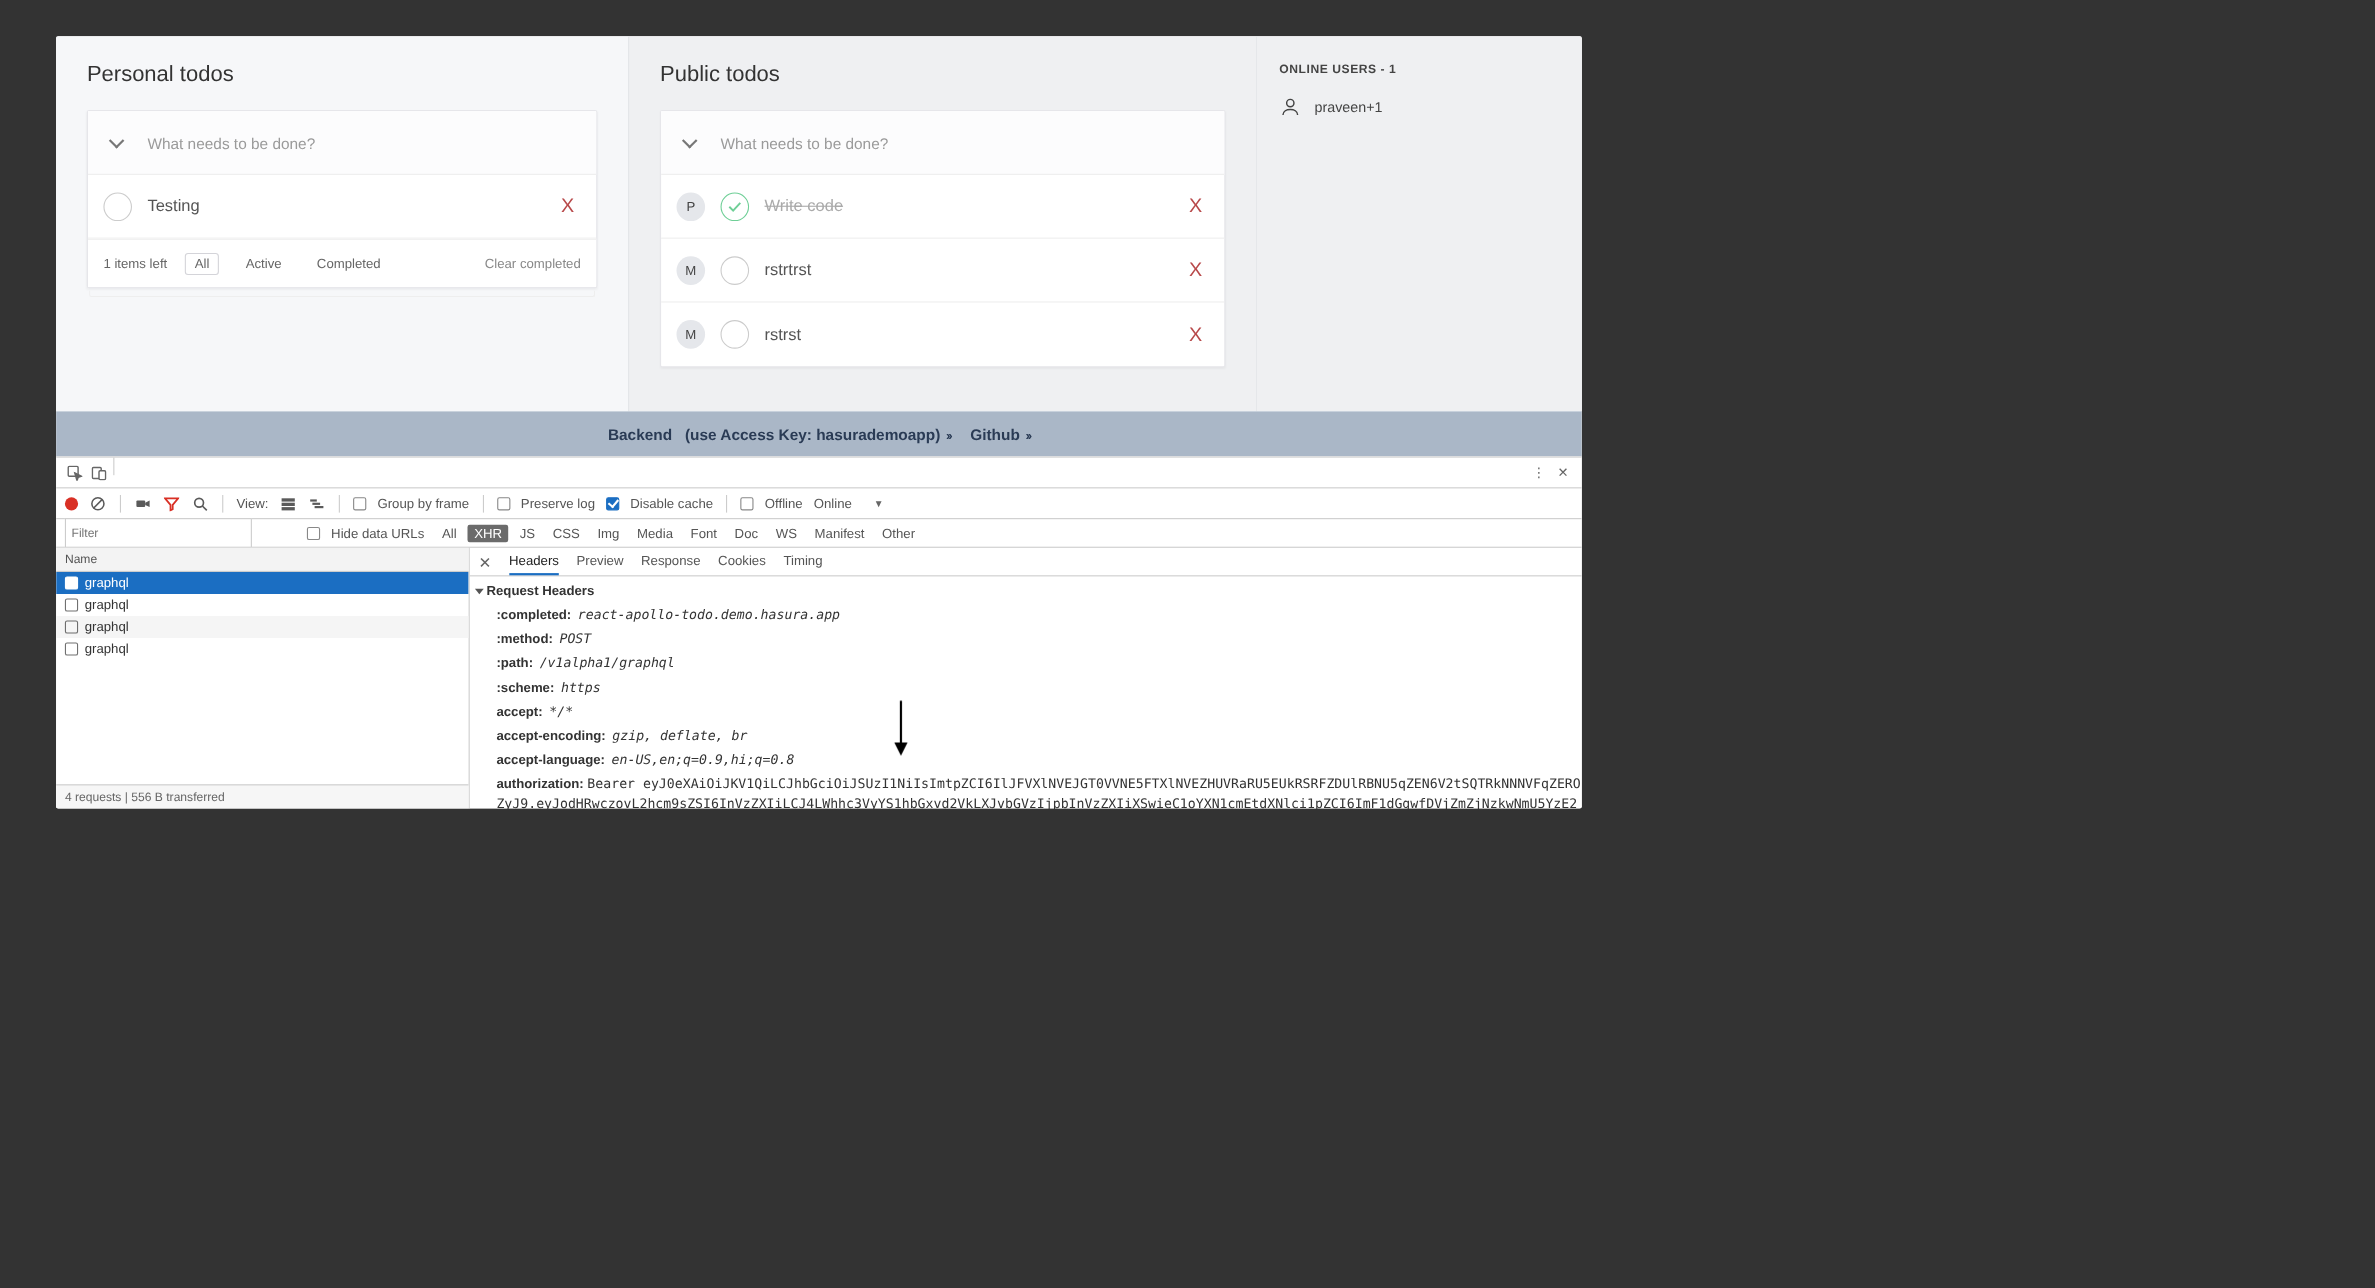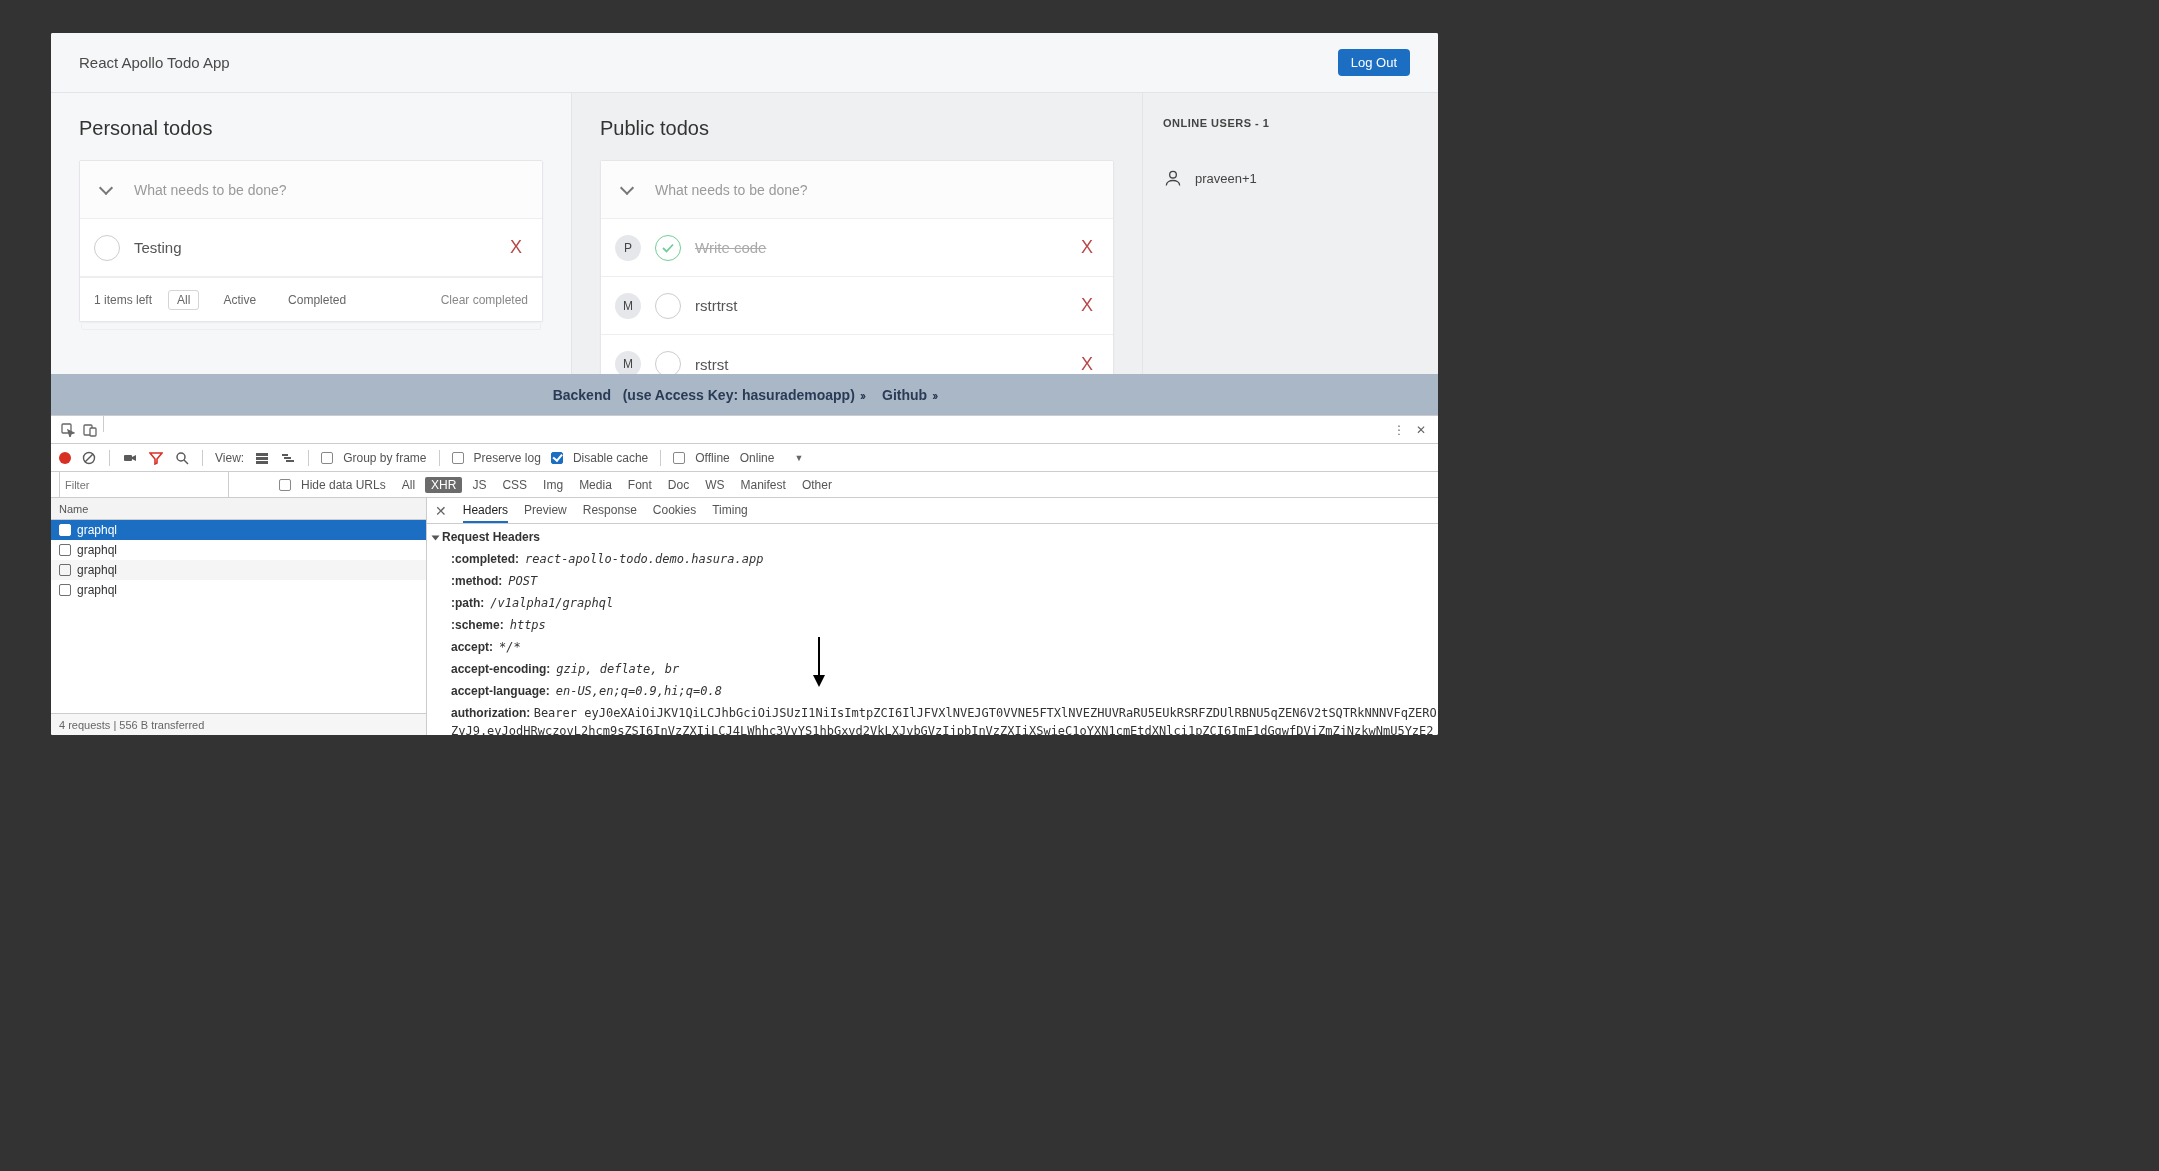--- a/index.html
+++ b/index.html
@@ -10,21 +10,21 @@
   
   .app-header { height: 60px; background: #f6f7f9; border-bottom: 1px solid #e1e4e8; display: flex; align-items: center; padding: 0 28px; }
   .app-title { font-size: 15px; color: #4a4a4a; }
   .flex-spacer { flex: 1; }
   .logout-btn { background: #1b6ec2; color: #fff; border: none; border-radius: 4px; padding: 6px 13px; font-size: 13px; cursor: pointer; }
 
   .app-body { flex: 1; display: flex; background: #f6f7f9; min-height: 0; overflow: hidden; }
   .col { display: flex; flex-direction: column; }
   .personal-col { width: 520px; background: #f6f7f9; padding: 24px 28px 0 28px; }
   .public-col  { flex: 1; background: #eff0f2; padding: 24px 28px 0 28px; border-left: 1px solid #e3e5e8; border-right: 1px solid #e3e5e8; }
-  .online-col  { width: 295px; background: #eff0f2; padding: 24px 20px; gap: 21px; }
+  .online-col  { width: 295px; background: #eff0f2; padding: 24px 20px; }
 
   .col-title { font-size: 20px; color: #333; margin-bottom: 20px; }
 
   .todo-card { background: #fff; border: 1px solid #e6e6ea; border-radius: 2px; box-shadow: 0 1px 2px rgba(0,0,0,.04); }
   .todo-input-row { height: 58px; display:flex; align-items: center; padding: 0 18px; gap: 18px; background: #fcfcfd; border-bottom: 1px solid #eee; }
   .chev { width: 18px; height: 18px; position: relative; }
   .chev::before { content:""; position:absolute; left:3px; top:2px; width:8px; height:8px; border-left:2px solid #777; border-bottom:2px solid #777; transform: rotate(-45deg); }
   .todo-input { flex:1; border:none; outline:none; font-size:14px; color:#a21caf; background:transparent; }
   .todo-input::placeholder { color:#9a9a9a; }
 
@@ -103,25 +103,20 @@
   .auth-wrap .k { font-weight:700; }
   .auth-wrap .v { font-family: Menlo, Consolas, monospace; word-break: break-all; }
 
   .annotation-arrow { position:absolute; pointer-events:none; }
 </style>
 </head>
 <body>
 
 <div class="stage">
 
-  <div class="app-header">
-    <div class="app-title">React Apollo Todo App</div>
-    <div class="flex-spacer"></div>
-    <button class="logout-btn">Log Out</button>
-  </div>
 
   <div class="app-body">
 
     <div class="col personal-col">
       <div class="col-title">Personal todos</div>
       <div class="todo-card">
         <div class="todo-input-row">
           <span class="chev"></span>
           <input class="todo-input" placeholder="What needs to be done?" style="">
         </div>

